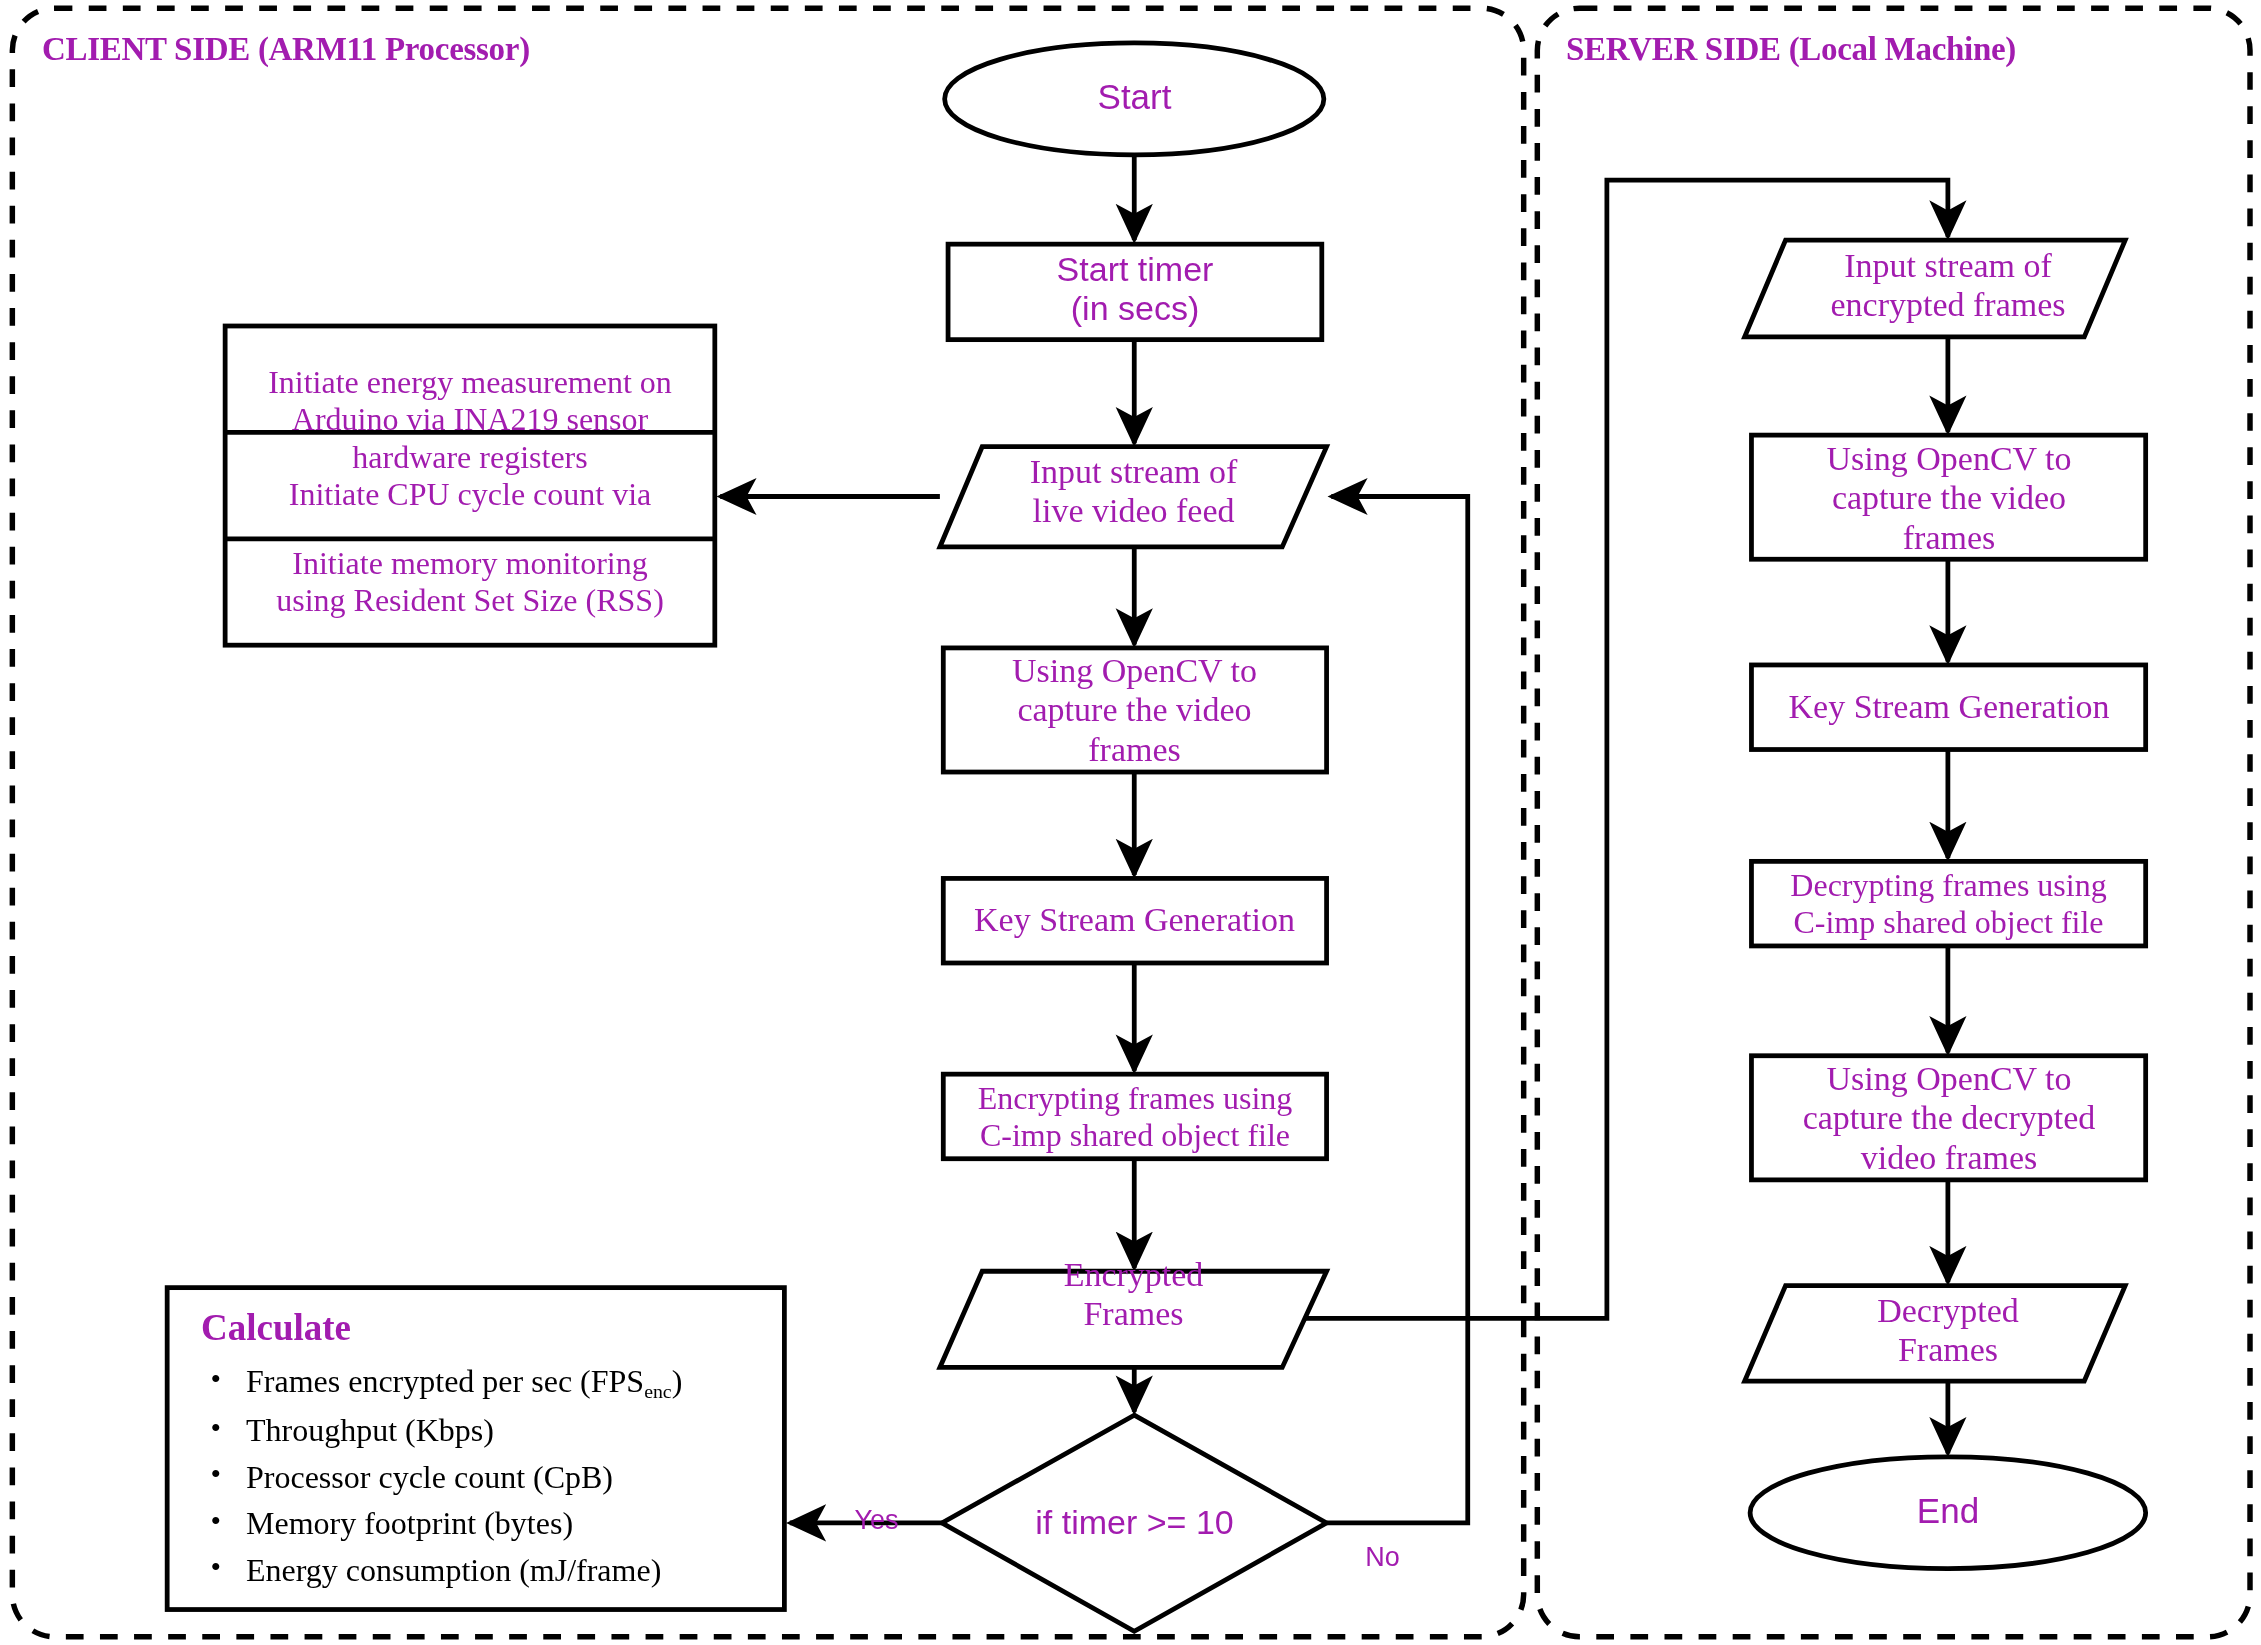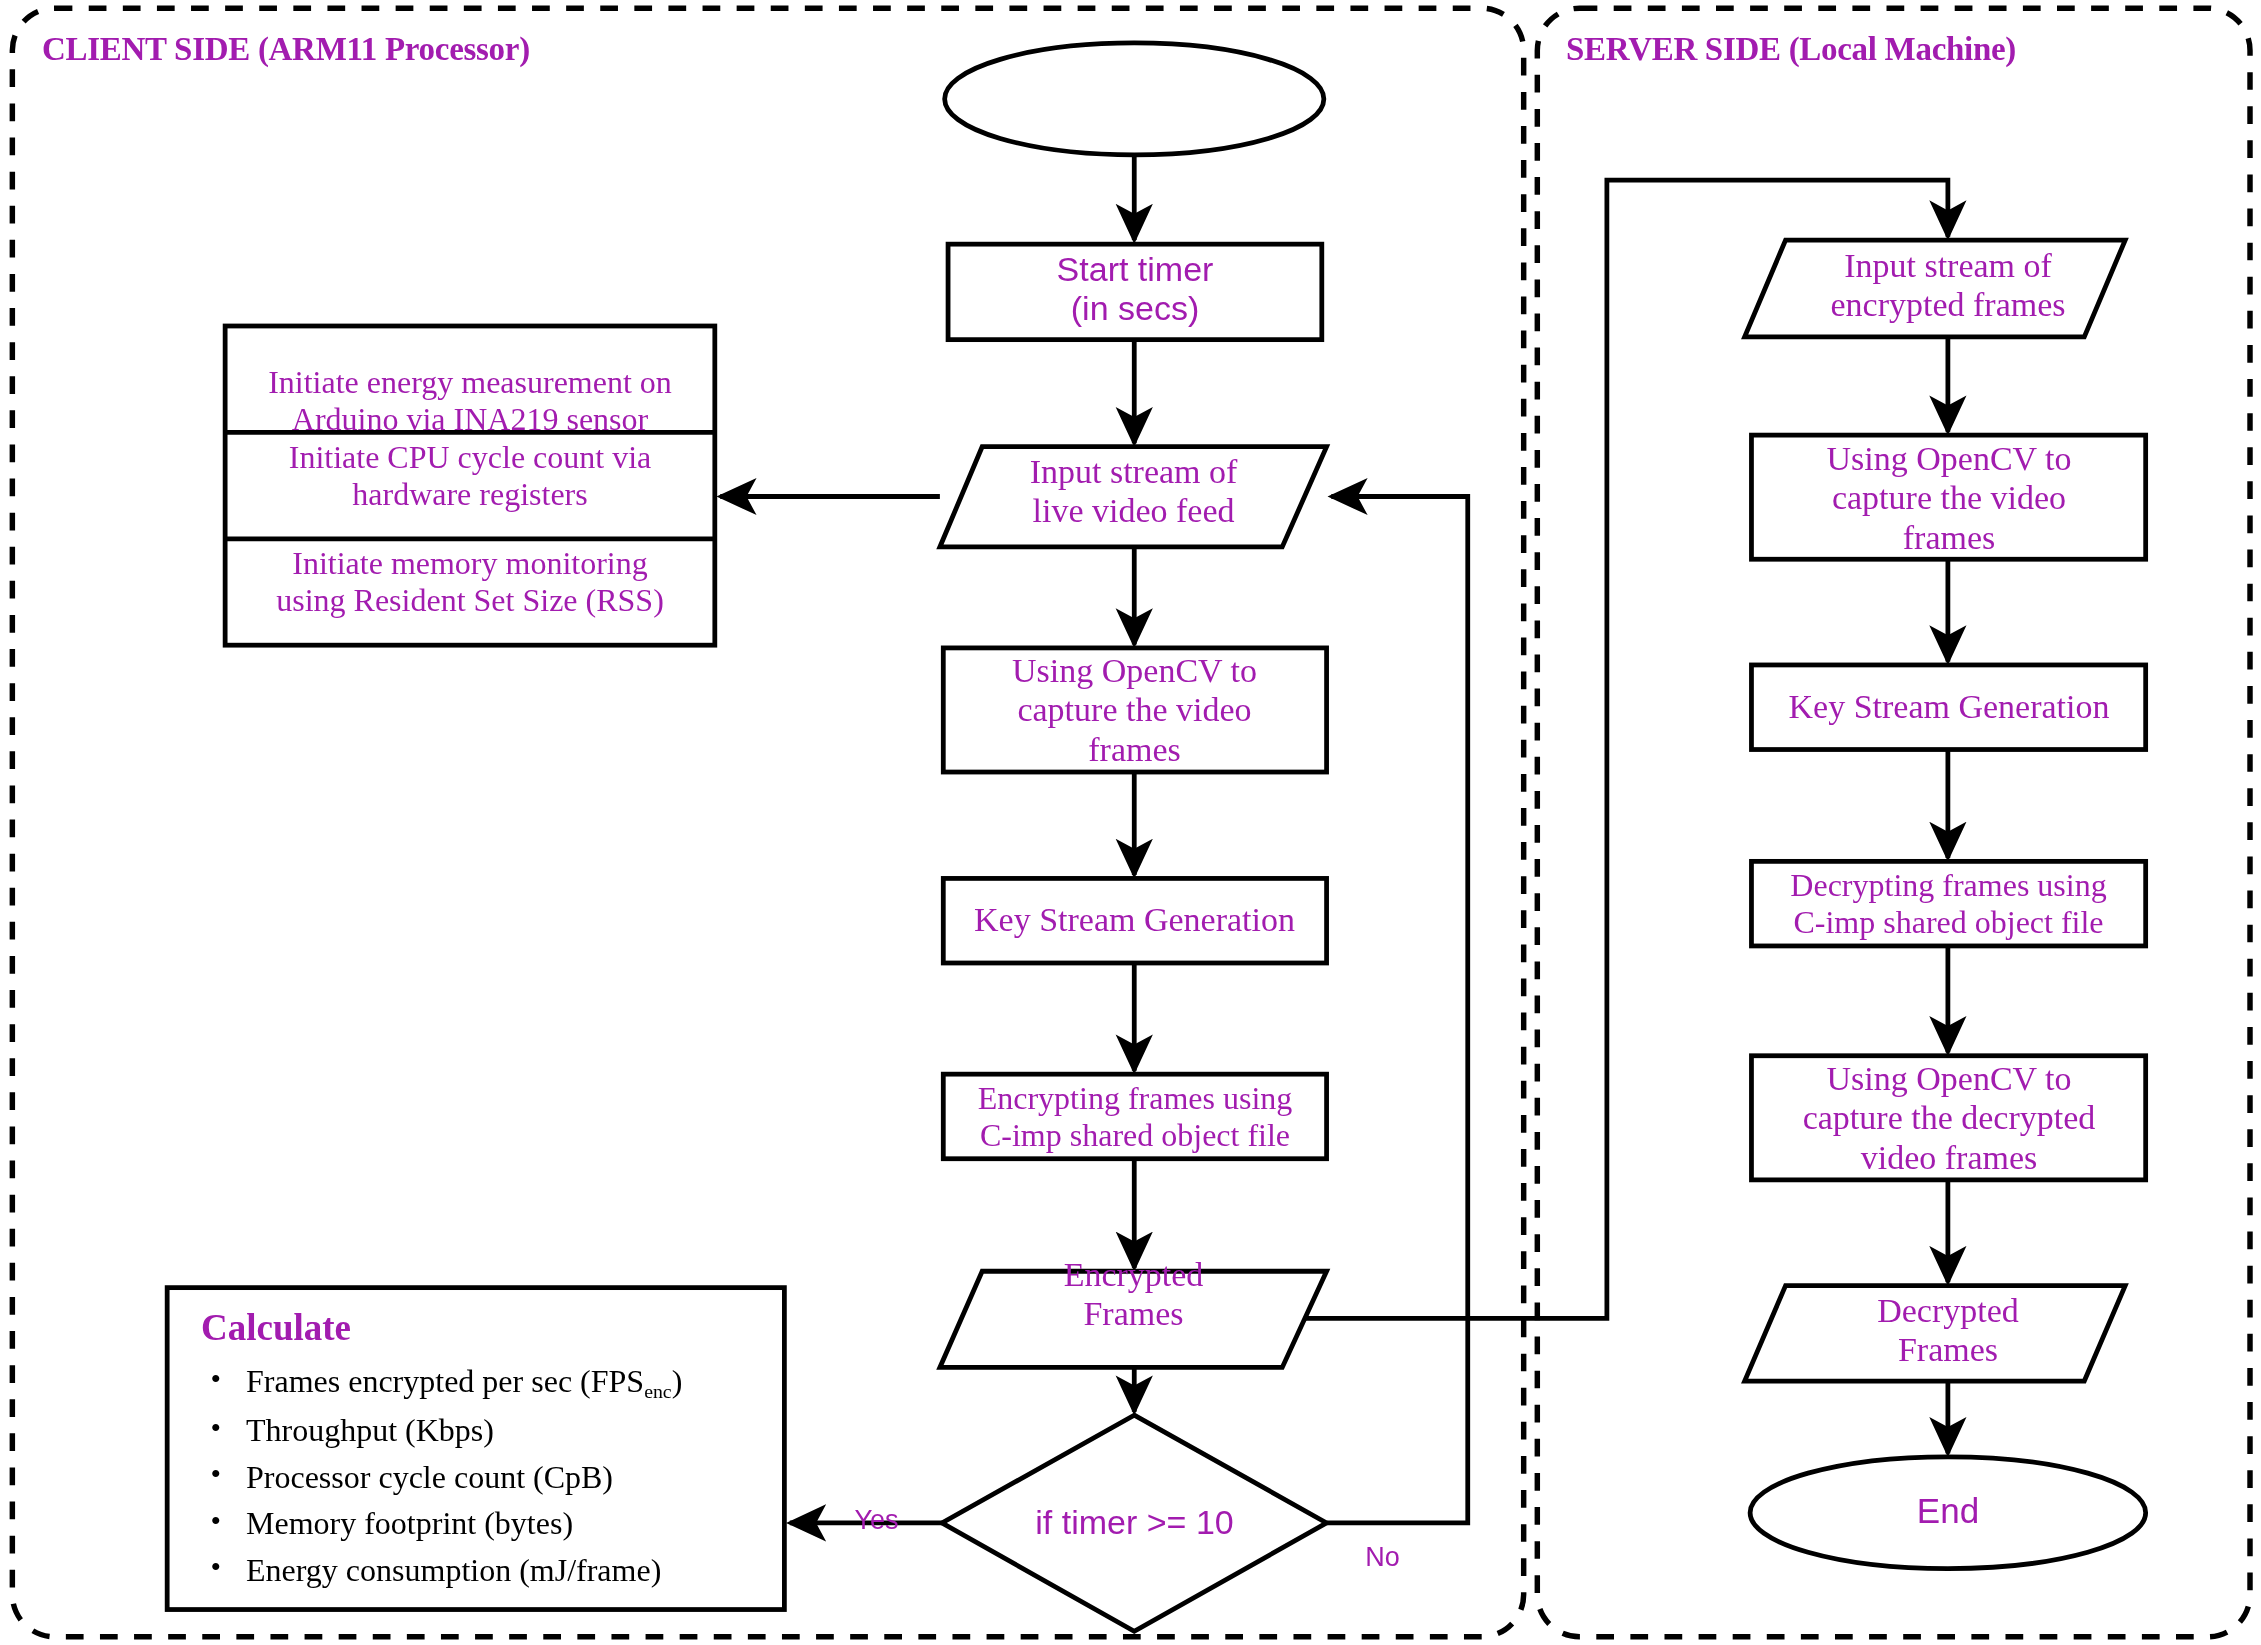--- a/index.html
+++ b/index.html
@@ -86,37 +86,38 @@
   </svg>
 
   <div class="txt panel-title" style="left:42px;top:30px;">CLIENT SIDE (ARM11 Processor)</div>
   <div class="txt panel-title" style="left:1566px;top:30px;">SERVER SIDE (Local Machine)</div>
 
   <div class="txt node-txt-sm" style="left:225px;top:332px;width:490px;margin-top:32px;">
     <div>Initiate energy measurement on</div>
     <div>Arduino via INA219 sensor</div>
   </div>
   <div class="txt node-txt-sm" style="left:225px;top:439px;width:490px;">
+    <div>hardware registers</div>
     <div>Initiate CPU cycle count via</div>
-    <div>hardware registers</div>
   </div>
   <div class="txt node-txt-sm" style="left:225px;top:545px;width:490px;">
     <div>Initiate memory monitoring</div>
     <div>using Resident Set Size (RSS)</div>
   </div>
 
   <div class="txt calc-head" style="left:201px;top:1307px;width:559px;">Calculate</div>
   <ul class="calc-list" style="position:absolute;left:201px;top:1363px;width:573px;">
     <li><span>Frames encrypted per sec (FPS</span><sub>enc</sub><span>)</span></li>
     <li><span>Throughput (Kbps)</span></li>
     <li><span>Processor cycle count (CpB)</span></li>
     <li><span>Memory footprint (bytes)</span></li>
     <li><span>Energy consumption (mJ/frame)</span></li>
   </ul>
 
+  <div class="txt oval-txt sans" style="left:945px;top:77px;width:379px;">Start</div>
 
   <div class="txt node-txt sans" style="left:948px;top:250px;width:374px;">
     <div>Start timer</div>
     <div>(in secs)</div>
   </div>
 
   <div class="txt node-txt" style="left:943px;top:452px;width:381px;">
     <div>Input stream of</div>
     <div>live video feed</div>
   </div>

